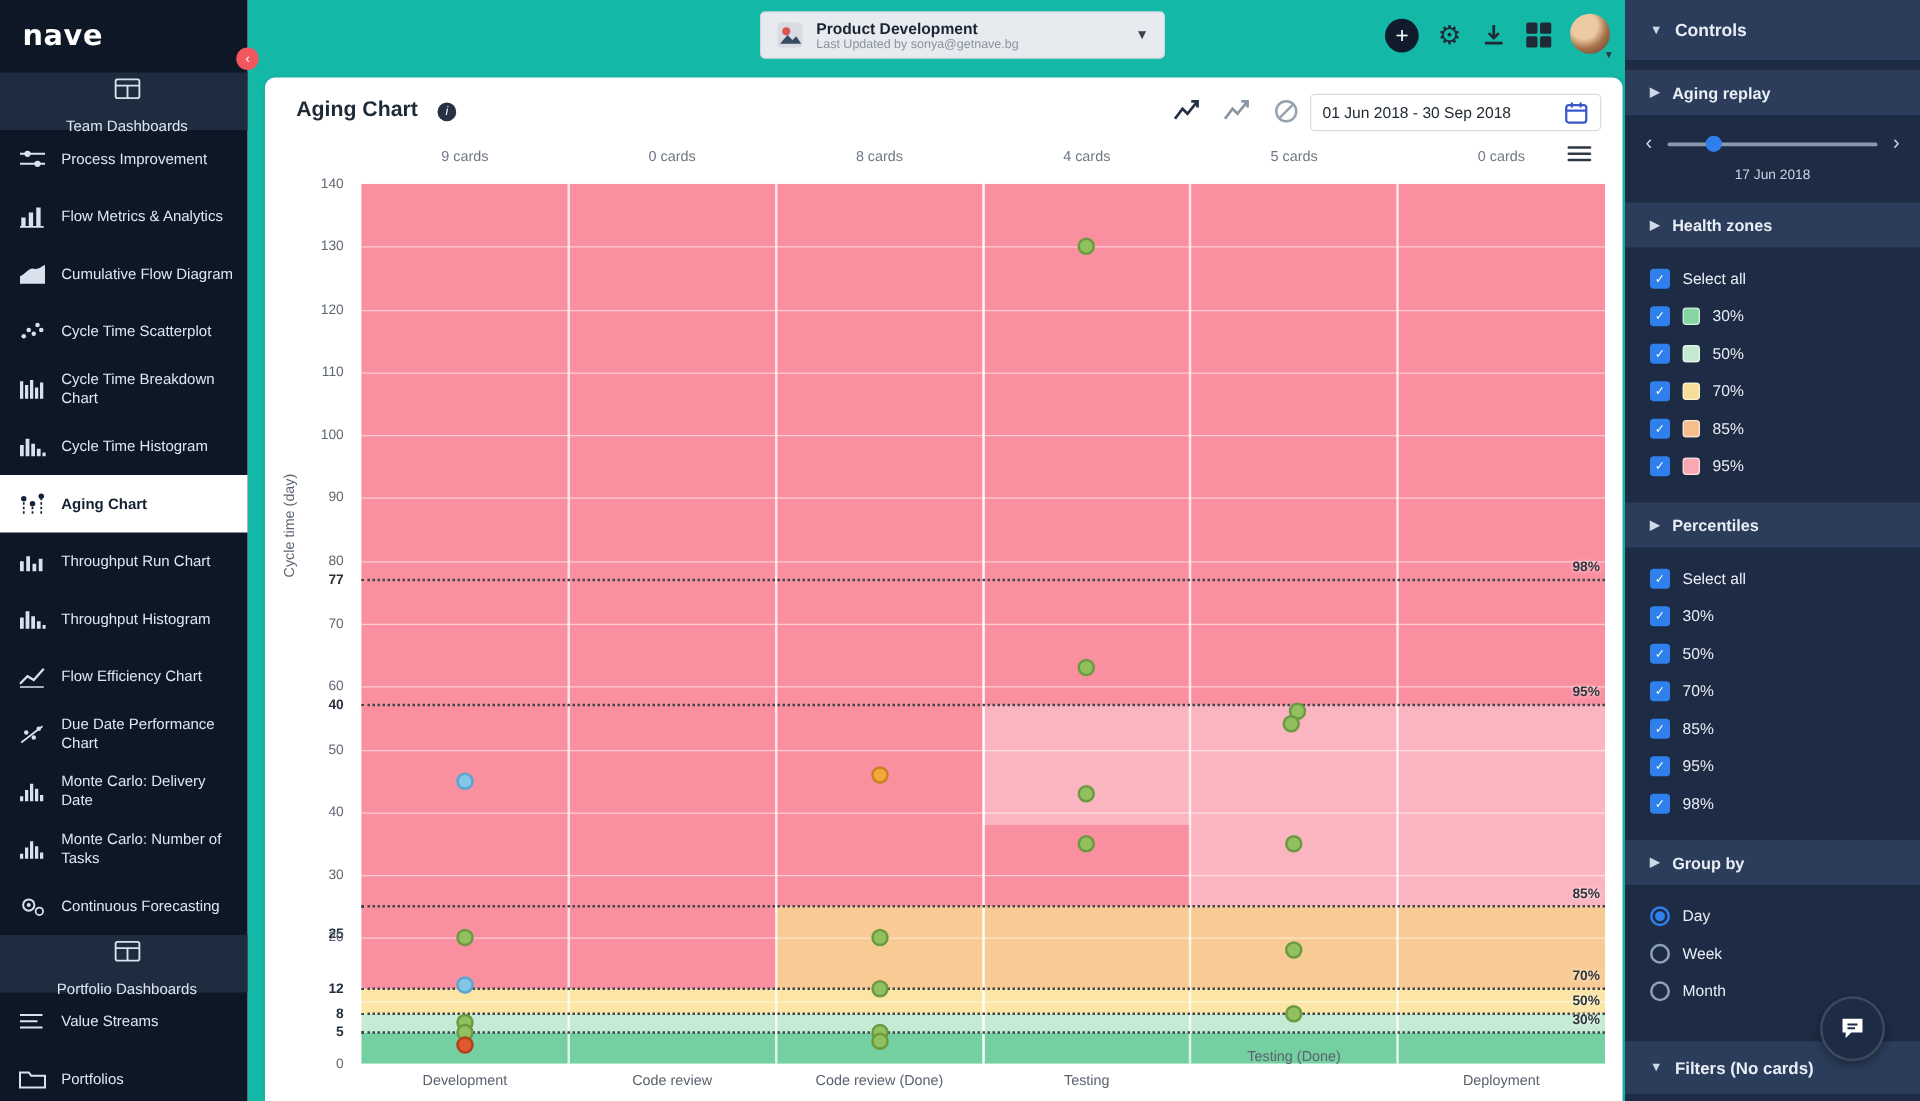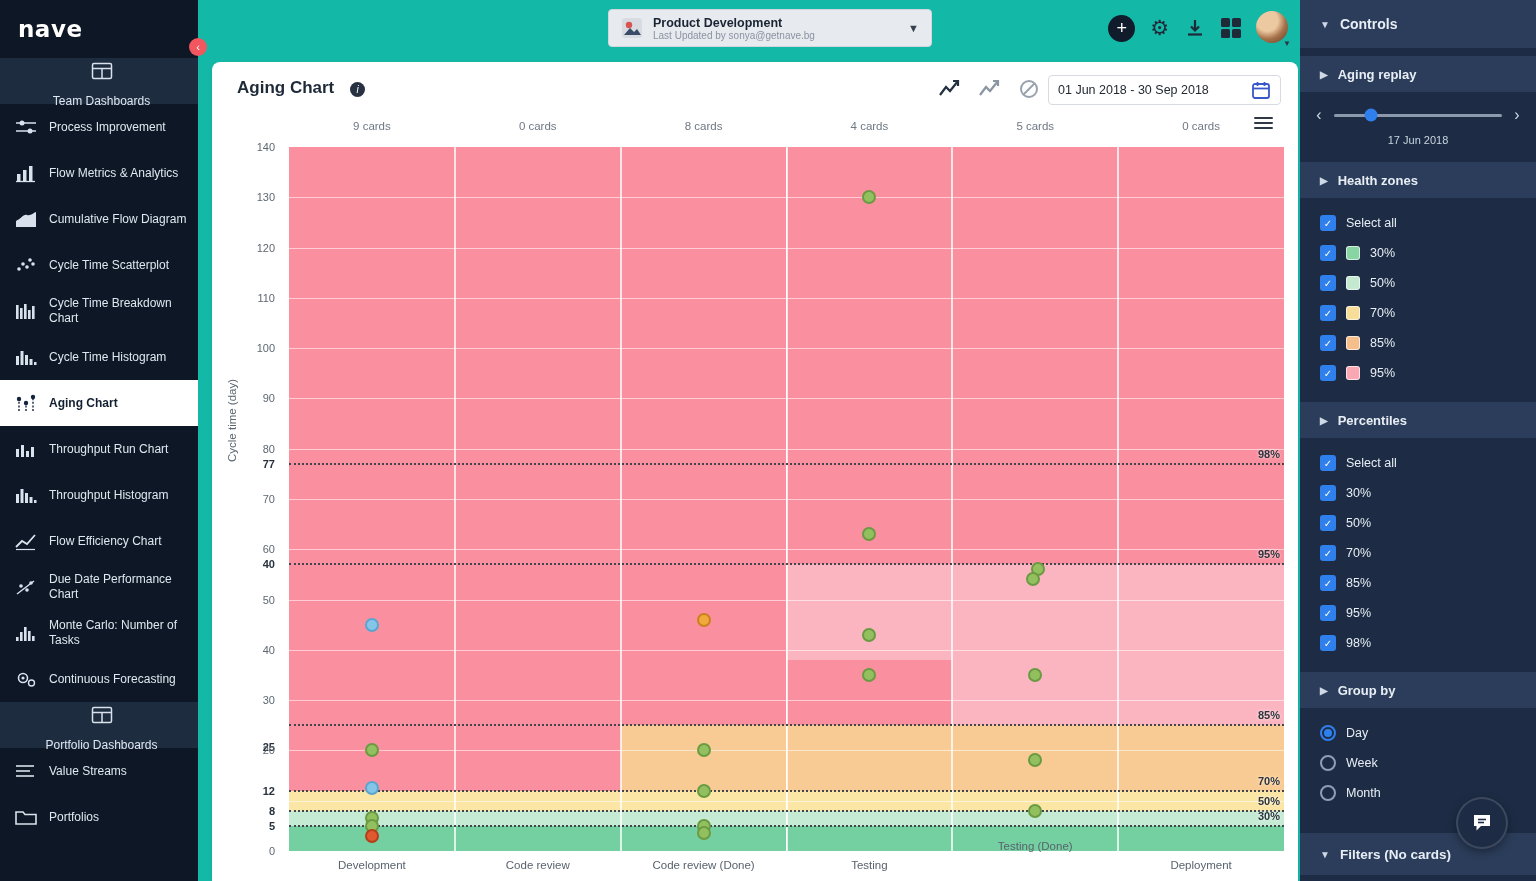--- a/index.html
+++ b/index.html
@@ -235,20 +235,32 @@
         <div class="nav-item">
           <span class="nav-icon">
             <svg width="24" height="20" viewBox="0 0 24 20">
               <line x1="3" y1="17" x2="20" y2="4" stroke="#d9e2ec" stroke-width="1.4"></line>
               <circle cx="7" cy="9" r="1.8" fill="#d9e2ec"></circle>
               <circle cx="13" cy="13" r="1.8" fill="#d9e2ec"></circle>
               <circle cx="17" cy="6" r="1.8" fill="#d9e2ec"></circle>
             </svg>
           </span>
           <span>Due Date Performance Chart</span>
+        </div>
+        <div class="nav-item">
+          <span class="nav-icon">
+            <svg width="24" height="20" viewBox="0 0 24 20">
+              <rect x="2" y="14" width="2.6" height="4" fill="#d9e2ec"></rect>
+              <rect x="6" y="9" width="2.6" height="9" fill="#d9e2ec"></rect>
+              <rect x="10" y="4" width="2.6" height="14" fill="#d9e2ec"></rect>
+              <rect x="14" y="8" width="2.6" height="10" fill="#d9e2ec"></rect>
+              <rect x="18" y="13" width="2.6" height="5" fill="#d9e2ec"></rect>
+            </svg>
+          </span>
+          <span>Monte Carlo: Delivery Date</span>
         </div>
         <div class="nav-item">
           <span class="nav-icon">
             <svg width="24" height="20" viewBox="0 0 24 20">
               <rect x="2" y="14" width="2.6" height="4" fill="#d9e2ec"></rect>
               <rect x="6" y="9" width="2.6" height="9" fill="#d9e2ec"></rect>
               <rect x="10" y="4" width="2.6" height="14" fill="#d9e2ec"></rect>
               <rect x="14" y="8" width="2.6" height="10" fill="#d9e2ec"></rect>
               <rect x="18" y="13" width="2.6" height="5" fill="#d9e2ec"></rect>
             </svg>

